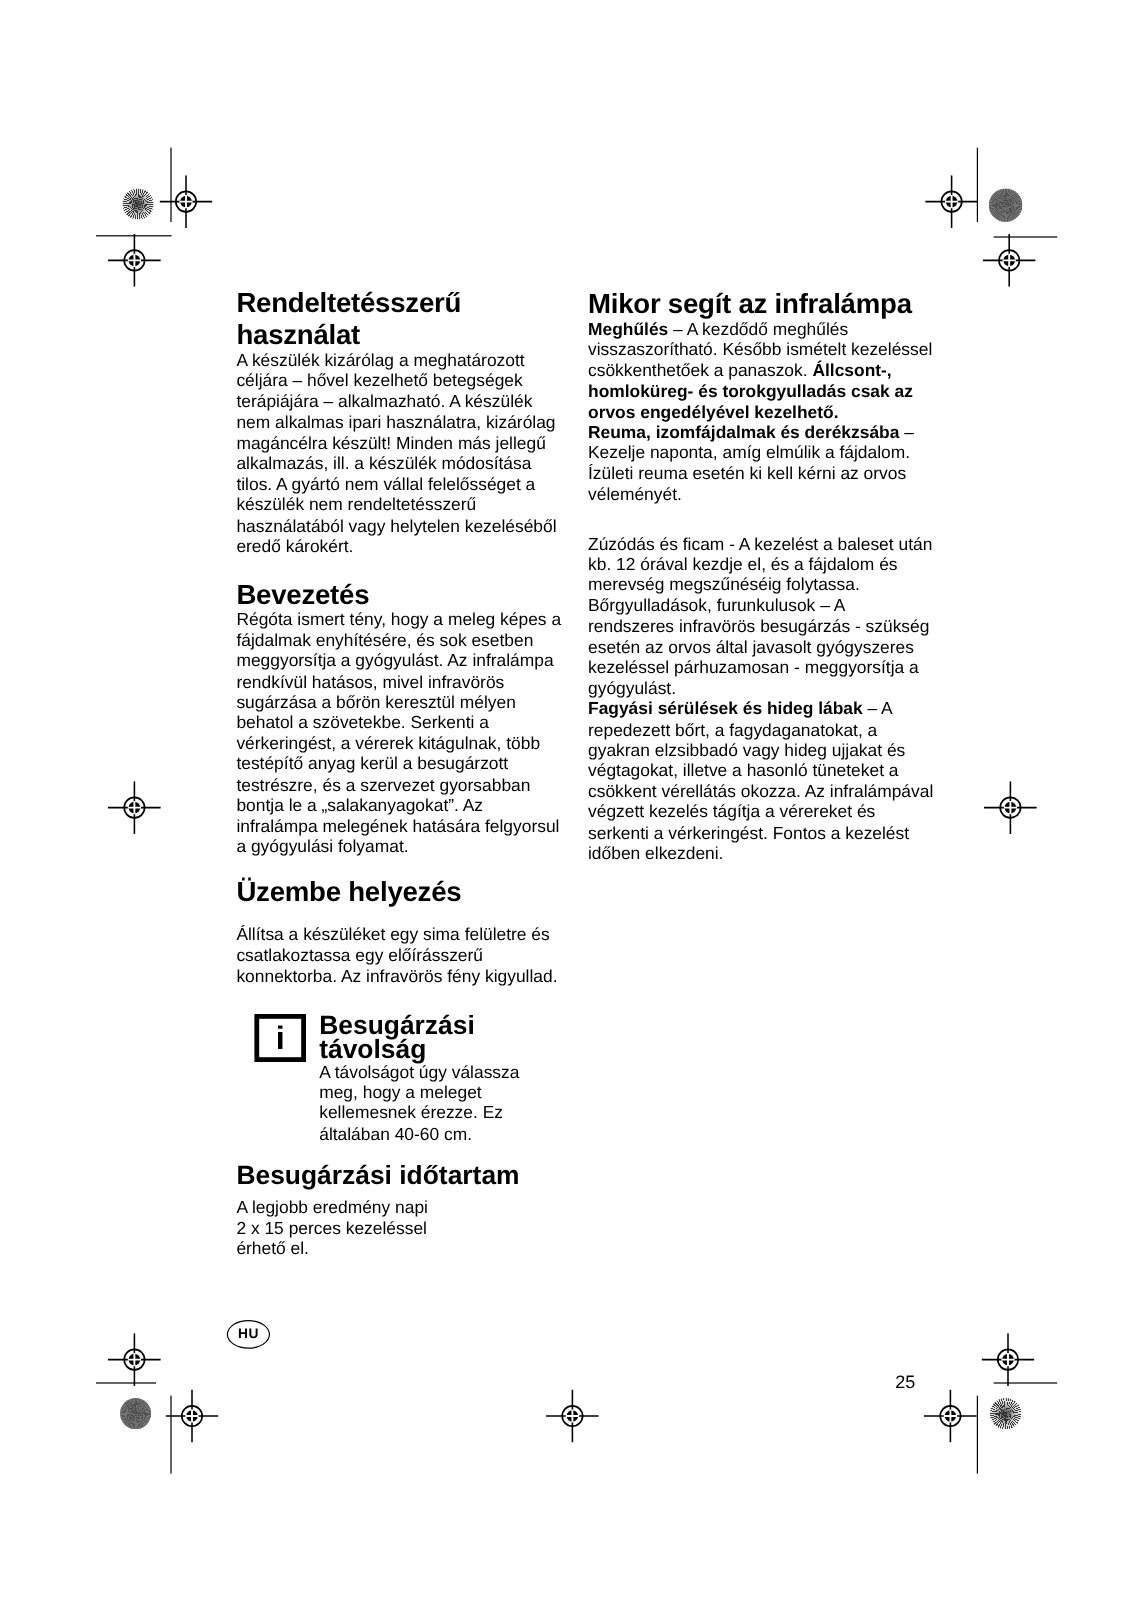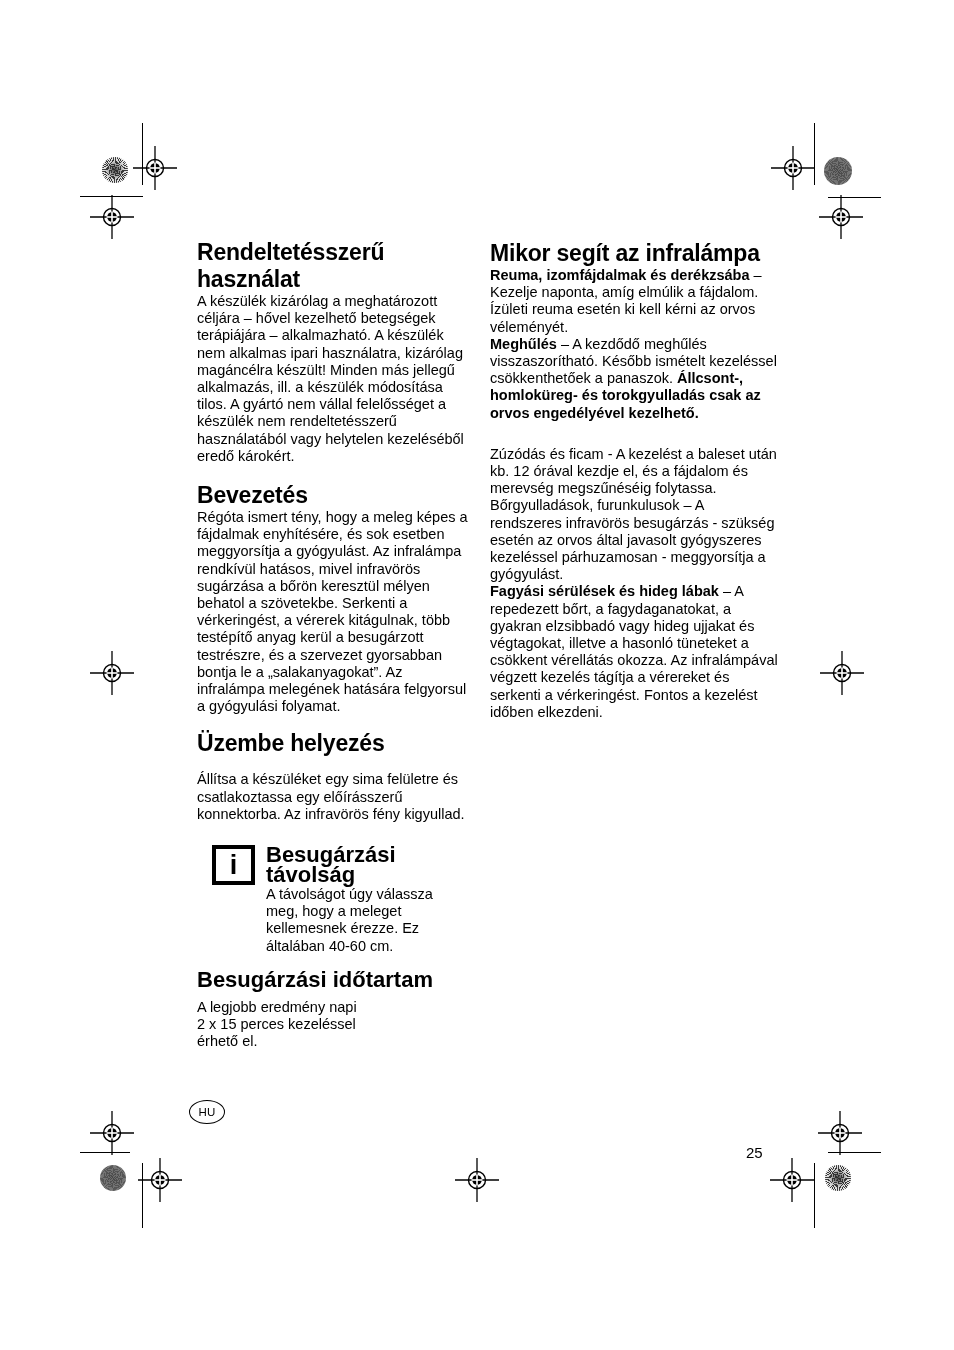--- a/index.html
+++ b/index.html
@@ -55,21 +55,21 @@
   .narrow-160 { width:162px; }
 
   .rc-para { margin-top:16px; }
   .rc-first { margin-top:14px; }
 
   
   .lang-badge {
     position:absolute; left:189px; top:1100px; width:36px; height:24px;
     border:1.6px solid #000; border-radius:50%; box-sizing:border-box;
     display:flex; align-items:center; justify-content:center;
-    font-size:11.5px; font-weight:normal; letter-spacing:0.3px;
+    font-size:11.5px; font-weight:bold; letter-spacing:0.3px;
   }
   .page-number { position:absolute; left:746px; top:1144px; font-size:15px; }
 </style>
 </head>
 <body>
 
 <div class="page">
 
   <svg class="regmark" style="left:133px;top:146px" viewBox="0 0 44 44">
       <line x1="0" y1="22" x2="44" y2="22" stroke="#000" stroke-width="1.3"></line>
@@ -196,23 +196,23 @@
 
     <h2 class="sub-title indented" style="margin-top:15px">Besugárzási időtartam</h2>
     <p class="body indented narrow-160" style="margin-top:9px">A legjobb eredmény napi 2 x 15 perces kezeléssel érhető el.</p>
 
   </div>
 
   <div class="col col-right" style="top:240px">
 
     <h1 class="sec-title">Mikor segít az infralámpa</h1>
 
+    <p class="body rc-para"><b class="lead">Meghűlés</b><span> – A kezdődő meghűlés visszaszorítható. Később ismételt kezeléssel csökkenthetőek a panaszok. </span><b class="tail">Állcsont-, homloküreg- és torokgyulladás csak az orvos engedélyével kezelhető.</b></p>
+
     <p class="body rc-first"><b class="lead">Reuma, izomfájdalmak és derékzsába</b><span> – Kezelje naponta, amíg elmúlik a fájdalom. Ízületi reuma esetén ki kell kérni az orvos véleményét.</span><b class="tail"></b></p>
-
-    <p class="body rc-para"><b class="lead">Meghűlés</b><span> – A kezdődő meghűlés visszaszorítható. Később ismételt kezeléssel csökkenthetőek a panaszok. </span><b class="tail">Állcsont-, homloküreg- és torokgyulladás csak az orvos engedélyével kezelhető.</b></p>
 
     <p class="body rc-para" style="margin-top:24px"><b class="lead"></b><span>Zúzódás és ficam - A kezelést a baleset után kb. 12 órával kezdje el, és a fájdalom és merevség megszűnéséig folytassa.</span><b class="tail"></b></p>
 
     <p class="body rc-para"><b class="lead"></b><span>Bőrgyulladások, furunkulusok – A rendszeres infravörös besugárzás - szükség esetén az orvos által javasolt gyógyszeres kezeléssel párhuzamosan - meggyorsítja a gyógyulást.</span><b class="tail"></b></p>
 
 
     <p class="body rc-para"><b class="lead">Fagyási sérülések és hideg lábak</b><span> – A repedezett bőrt, a fagydaganatokat, a gyakran elzsibbadó vagy hideg ujjakat és végtagokat, illetve a hasonló tüneteket a csökkent vérellátás okozza. Az infralámpával végzett kezelés tágítja a vérereket és serkenti a vérkeringést. Fontos a kezelést időben elkezdeni.</span><b class="tail"></b></p>
 
   </div>
 

